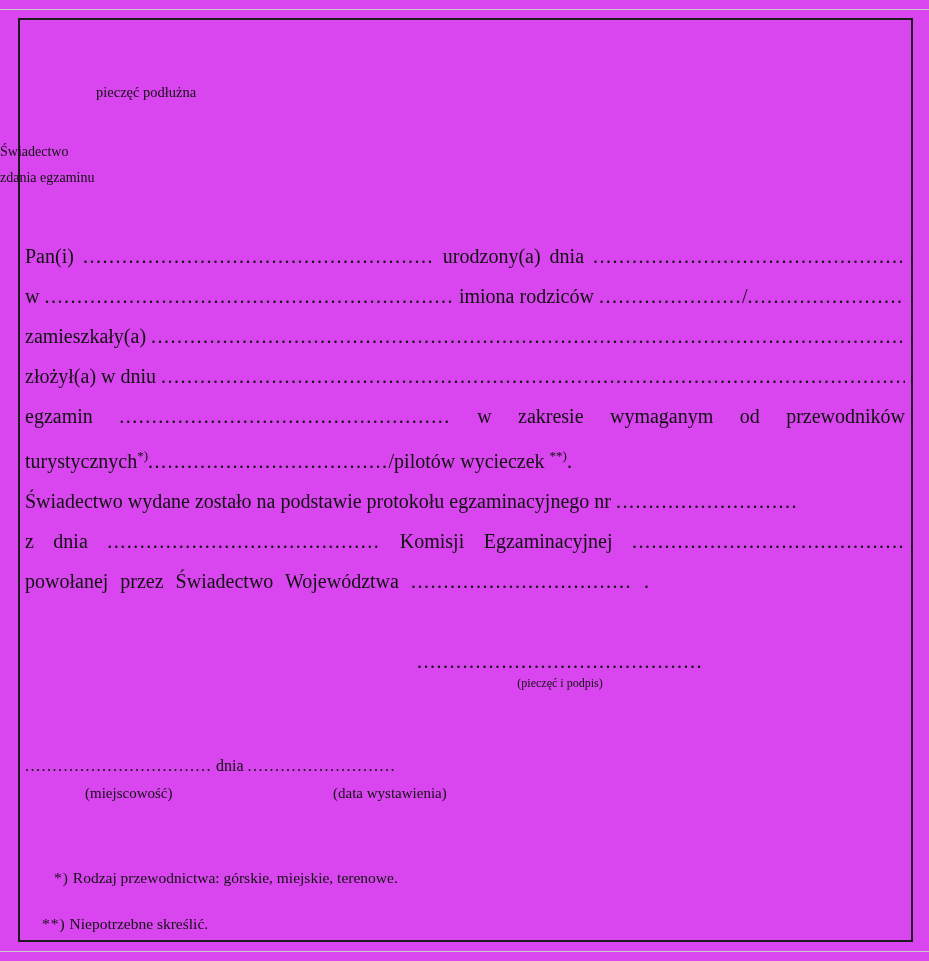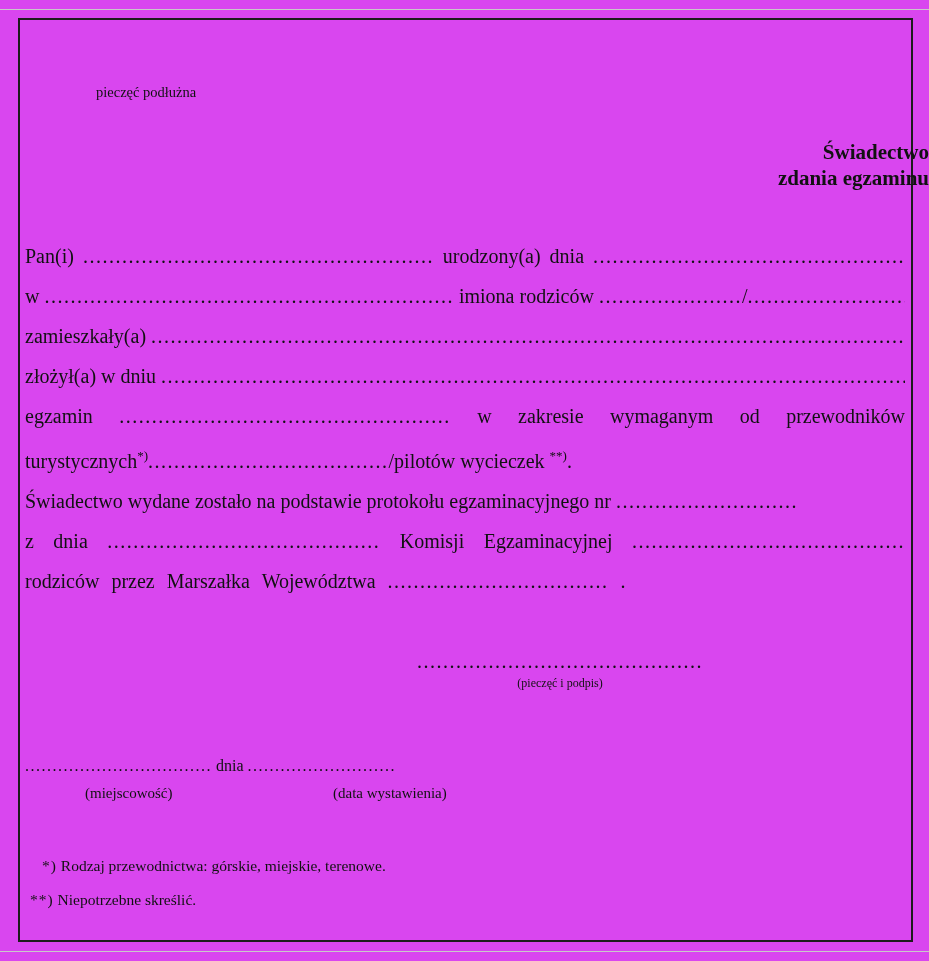--- a/index.html
+++ b/index.html
@@ -37,23 +37,23 @@
     position: absolute;
     left: 96px;
     top: 84px;
     font-size: 14.5px;
   }
   #title-block {
     position: absolute;
     left: 0;
     right: 0;
     top: 139px;
-    text-align: right;
-    font-weight: bold;
-    font-size: 21px;
+    text-align: left;
+    font-weight: normal;
+    font-size: 14px;
     line-height: 26px;
   }
   #body-block {
     position: absolute;
     left: 25px;
     right: 24px;
     top: 236px;
   }
   .line {
     margin: 0;
@@ -110,21 +110,21 @@
   }
   #issue-caption-place { left: 60px; }
   #issue-caption-date { left: 308px; }
   #footnotes-block {
     position: absolute;
     left: 30px;
     top: 849px;
     font-size: 15.5px;
     line-height: 34px;
   }
-  .footnote { margin: 0; }
+  .footnote { margin: 12px; }
   #footnote-1 { padding-left: 12px; }
   .fn-marker { letter-spacing: 1px; }
 </style>
 </head>
 <body>
 
 <div id="page">
 
   <div id="hairline-top" class="hairline"></div>
   <div id="hairline-bottom" class="hairline"></div>
@@ -148,21 +148,21 @@
     <p class="line"><span>złożył(a) w dniu </span><span class="dots">..........................................................................................................................</span></p>
 
     <p class="line j"><span>egzamin </span><span class="dots">...................................................</span><span> w zakresie wymaganym od przewodników</span></p>
 
     <p class="line"><span>turystycznych</span><span class="sup">*)</span><span class="dots">.....................................</span><span>/pilotów wycieczek </span><span class="sup">**)</span><span>.</span></p>
 
     <p class="line"><span>Świadectwo wydane zostało na podstawie protokołu egzaminacyjnego nr </span><span class="dots">............................</span></p>
 
     <p class="line j"><span>z dnia </span><span class="dots">..........................................</span><span> Komisji Egzaminacyjnej </span><span class="dots">..........................................</span></p>
 
-    <p class="line ws"><span>rodziców przez Marszałka Województwa </span><span class="dots">..................................</span><span> .</span></p>
+    <p class="line ws"><span>powołanej przez Świadectwo Województwa </span><span class="dots">..................................</span><span> .</span></p>
 
   </div>
 
   <div id="signature-block">
     <div id="signature-dots" class="dots">............................................</div>
     <div id="signature-caption">(pieczęć i podpis)</div>
   </div>
 
   <div id="issue-block">
     <div id="issue-line"><span class="dots">..................................</span><span> dnia </span><span class="dots">...........................</span></div>

